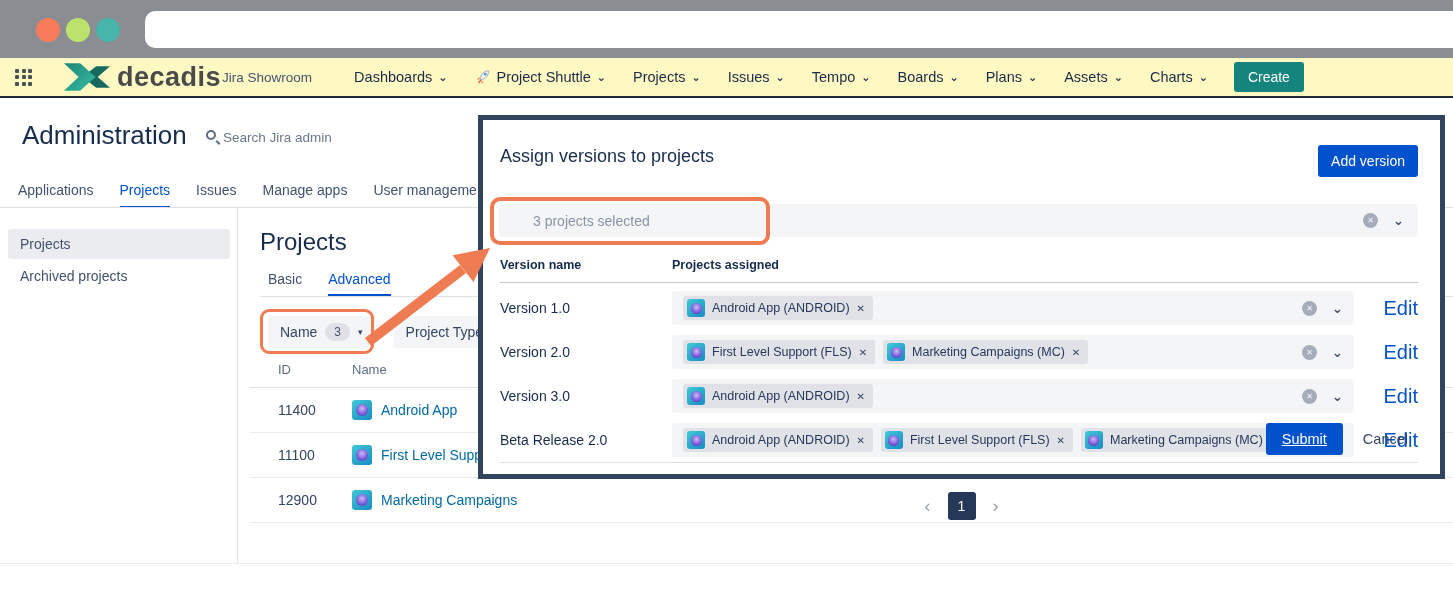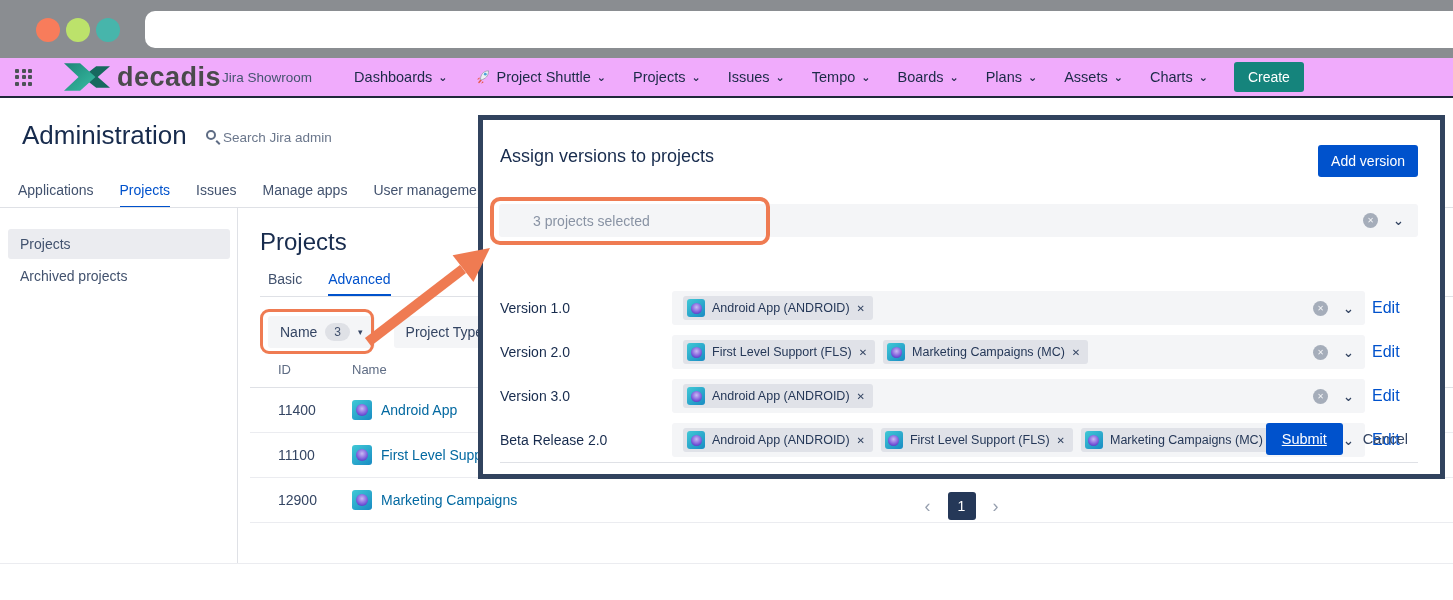--- a/index.html
+++ b/index.html
@@ -11,21 +11,21 @@
 
   
   .chrome { position:absolute; left:0; top:0; width:1453px; height:58px; background:#8A8D91; }
   .dot { position:absolute; top:18px; width:24px; height:24px; border-radius:50%; }
   .dot-red    { left:36px;  background:#F87C5B; }
   .dot-yellow { left:66px;  background:#BCE26B; }
   .dot-green  { left:96px;  background:#47B5AB; }
   .addressbar { position:absolute; left:145px; top:11px; right:0; height:37px; background:#fff; border-radius:10px 0 0 10px; }
 
   
-  .navbar { position:absolute; left:0; top:58px; width:1453px; height:40px; background:#f0abfc;
+  .navbar { position:absolute; left:0; top:58px; width:1453px; height:40px; background:#fef9c3;
             border-bottom:2px solid #20293a; display:flex; align-items:center; }
   .grid-icon { margin-left:15px; width:17px; height:17px; display:grid;
                grid-template-columns:repeat(3,1fr); gap:2.5px; flex:none; }
   .grid-icon span { background:#4C5257; border-radius:1px; }
   .logo { display:flex; align-items:center; margin-left:32px; }
   .logo-text { font-size:27px; font-weight:bold; color:#4A4A4C; letter-spacing:.5px; margin-left:7px; }
   .workspace { margin-left:1px; font-size:13.5px; color:#44546F; }
   .nav-menu { display:flex; align-items:center; margin-left:42px; gap:27px; }
   .nav-item { display:flex; align-items:center; gap:6px; font-size:14.5px; color:#1B2A47; cursor:pointer; }
   .chev { font-size:11px; font-weight:bold; color:#1B2A47; line-height:1; margin-top:1px; }
@@ -92,21 +92,21 @@
   .vrows { position:absolute; left:17px; right:22px; top:166px; border-bottom:1px solid #DFE1E6; }
   .vrow { display:flex; align-items:center; height:44px; }
   .vrow-label { width:172px; font-size:14px; color:#172B4D; }
   .vselect { flex:1; display:flex; align-items:center; gap:8px; background:#F4F5F7;
              border-radius:3px; height:34px; padding:0 11px; min-width:0; }
   .tag { display:flex; align-items:center; gap:7px; background:#E0E2E8; border-radius:3px;
          padding:3px 8px 3px 4px; font-size:12.5px; color:#253858; white-space:nowrap; }
   .tag .avatar { width:18px; height:18px; }
   .tag .avatar::before { inset:3.5px; }
   .tag-x { font-size:10px; font-weight:bold; color:#344563; cursor:pointer; }
-  .edit-link { width:46px; margin-left:7px; color:#0052CC; font-size:16px; cursor:pointer; }
+  .edit-link { width:46px; margin-left:18px; color:#0052CC; font-size:20px; cursor:pointer;text-align:right; }
   .pagination { position:absolute; left:0; right:0; top:372px; display:flex; align-items:center;
                 justify-content:center; gap:17px; }
   .pg-arrow { color:#97A0AF; font-size:18px; cursor:pointer; line-height:1; }
   .pg-current { width:28px; height:28px; background:#253858; border-radius:3px; color:#fff;
                 font-size:14px; display:flex; align-items:center; justify-content:center; cursor:pointer; }
   .modal-footer { position:absolute; right:32px; bottom:19px; display:flex; align-items:center; gap:20px; }
   .submit-btn { background:#0052CC; color:#fff; font-size:14.5px; padding:8px 16px;
                 border-radius:3px; border:none; cursor:pointer;text-decoration:underline; }
   .cancel-link { color:#344563; font-size:14.5px; cursor:pointer; }
 
@@ -278,20 +278,24 @@
   <button class="add-version-btn">Add version</button>
 
   <div class="project-select">
     <span class="select-placeholder">3 projects selected</span>
     <span class="select-icons">
       <span class="clear-icon">✕</span>
       <span class="chevron">⌄</span>
     </span>
   </div>
 
+  <div class="cols">
+    <span class="col-version">Version name</span>
+    <span>Projects assigned</span>
+  </div>
 
   <div class="vrows">
 
     <div class="vrow">
       <span class="vrow-label">Version 1.0</span>
       <div class="vselect">
         <span class="tag">
           <span class="avatar"></span>
           <span>Android App (ANDROID)</span>
           <span class="tag-x">✕</span>

